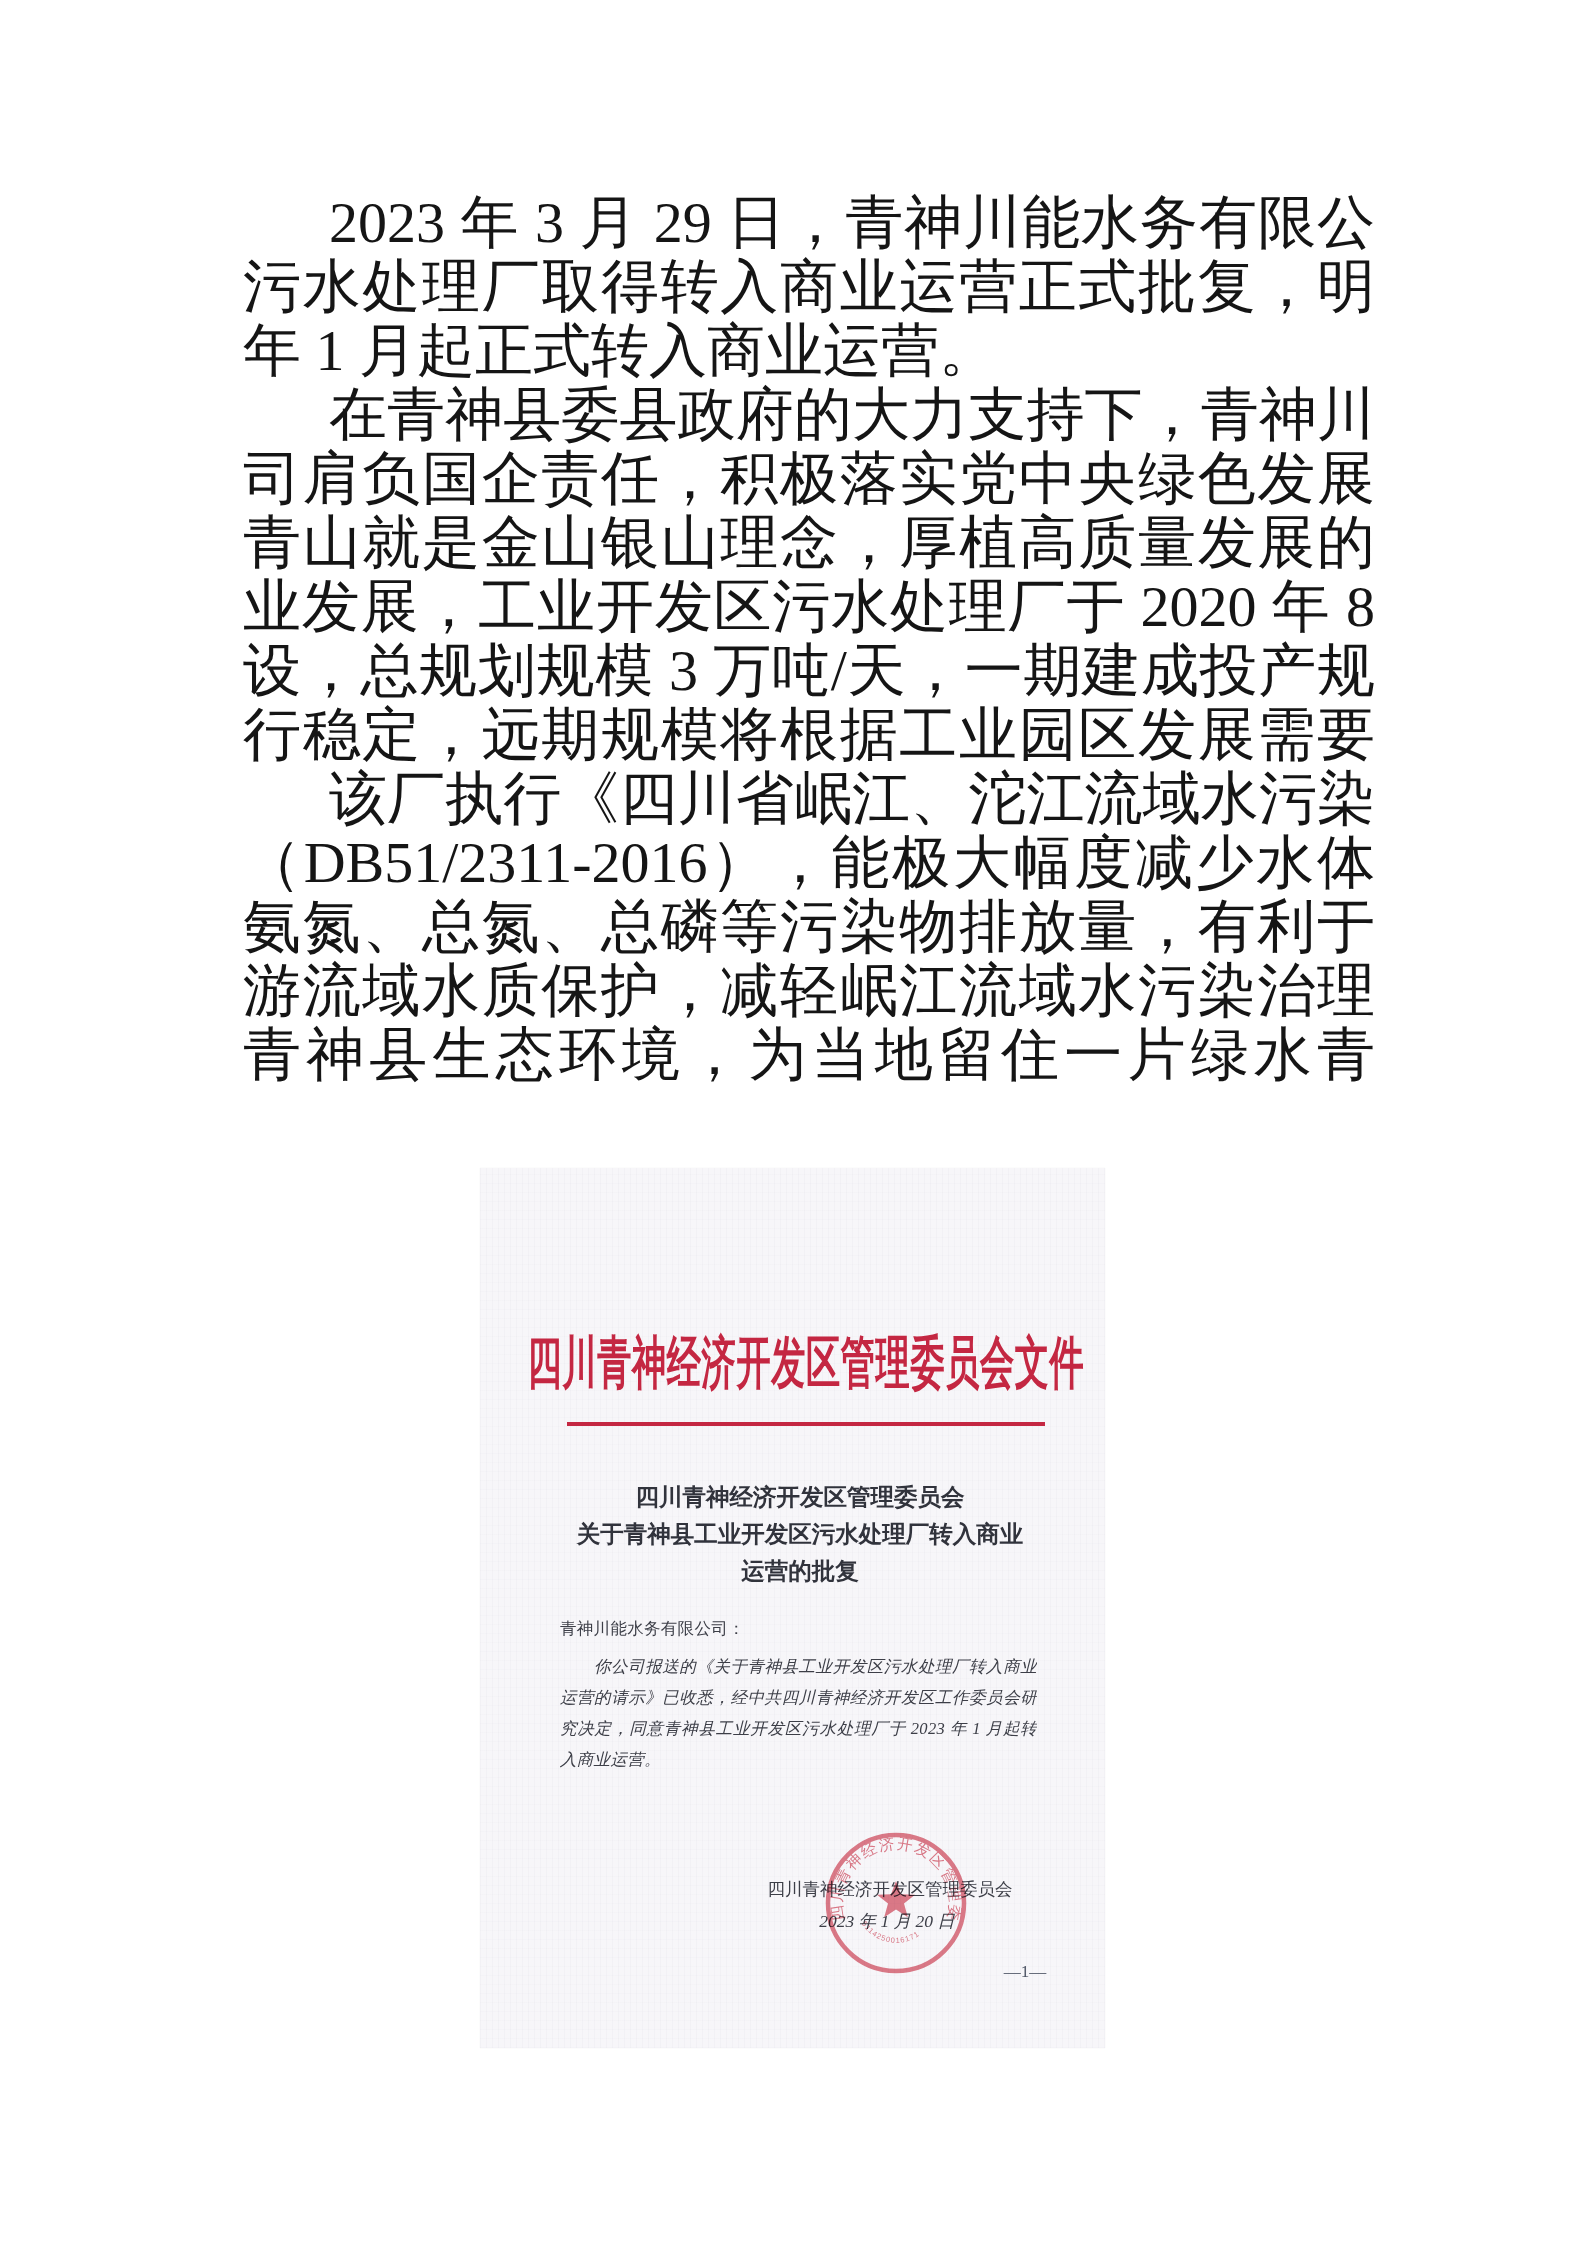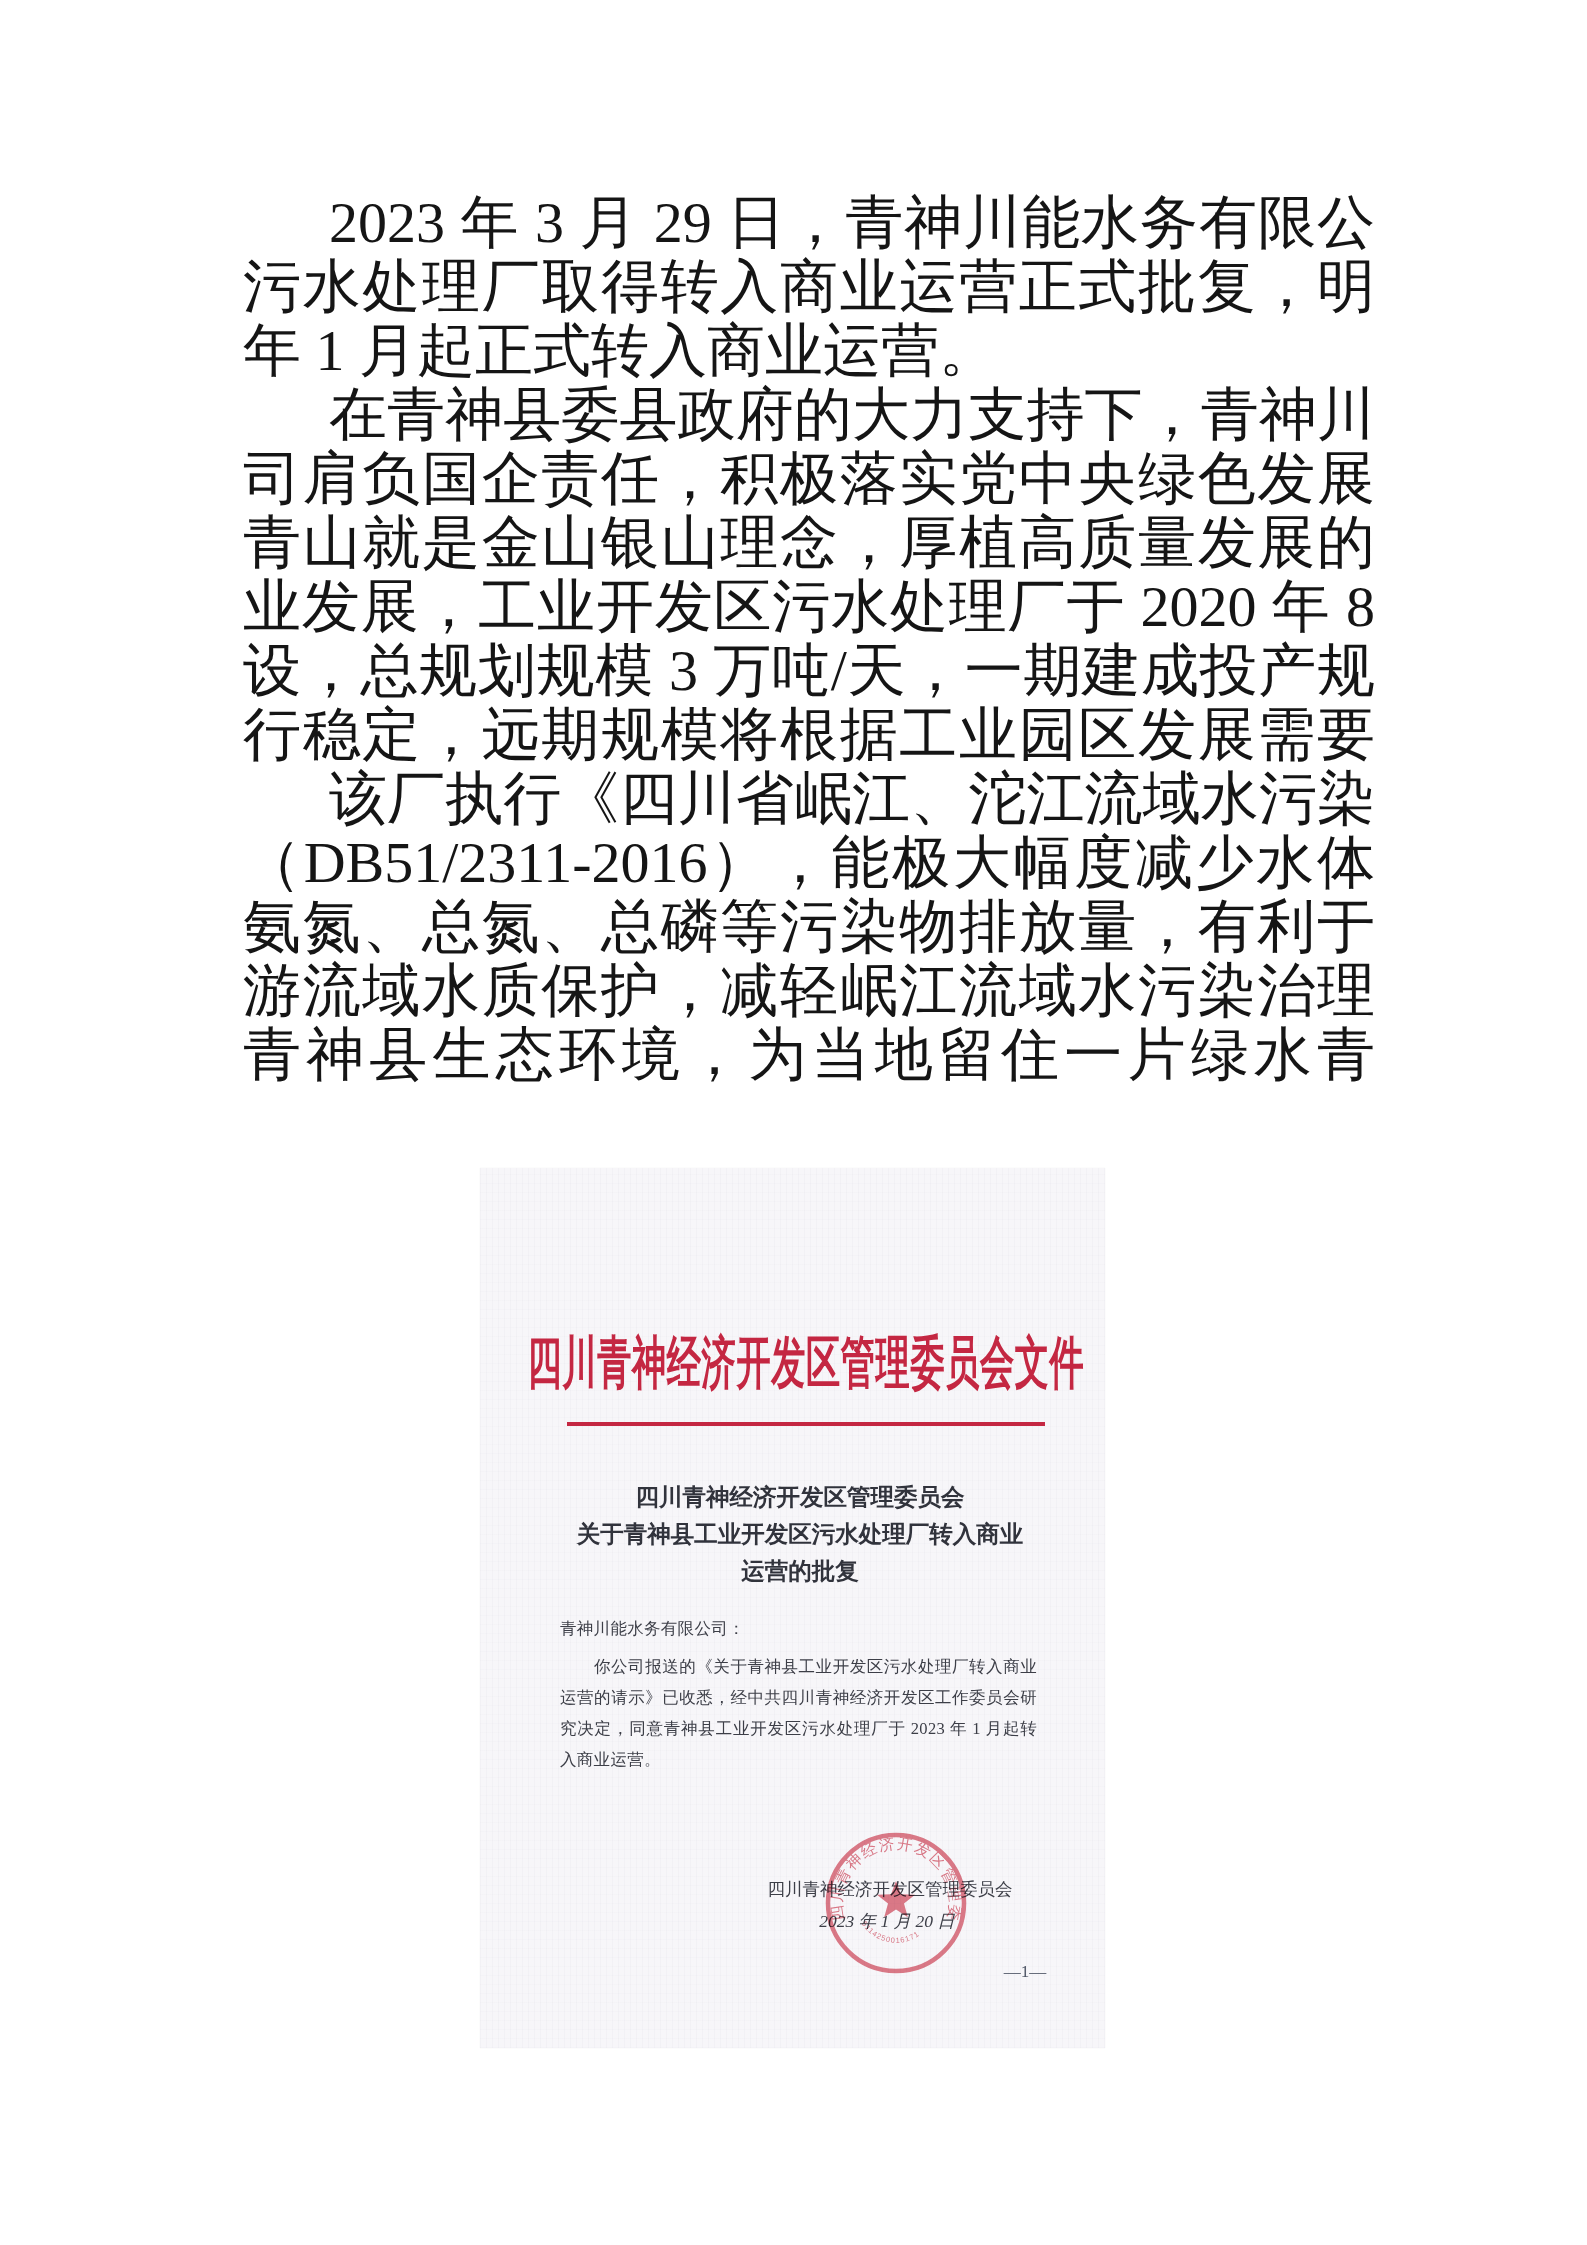--- a/index.html
+++ b/index.html
@@ -61,21 +61,21 @@
     color:var(--body_ink,#3c3e47);
     white-space:nowrap;letter-spacing:0.3px;font-family:Liberation Mono, monospace;
   }
   .scan-body{
     position:absolute;left:80px;top:483px;width:477px;
     font-size:16.5px;color:var(--body_ink,#3c3e47);
   }
   .sline{
     height:31px;line-height:31px;
     text-align:justify;text-align-last:justify;
-    overflow:hidden;letter-spacing:0.3px;
+    overflow:hidden;letter-spacing:0.3px;font-style:italic;
   }
   .sline.indent{padding-left:34px;}
   .sline.slast{text-align-last:left;}
   .signature{
     position:absolute;left:410px;top:709px;transform:translateX(-50%);
     font-size:17.5px;white-space:nowrap;
     color:var(--body_ink,#3c3e47);
   }
   .doc-date{
     position:absolute;left:407px;top:741px;transform:translateX(-50%);

